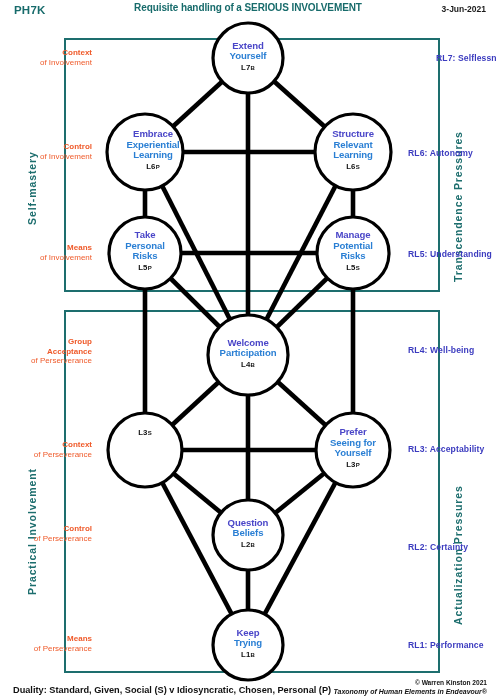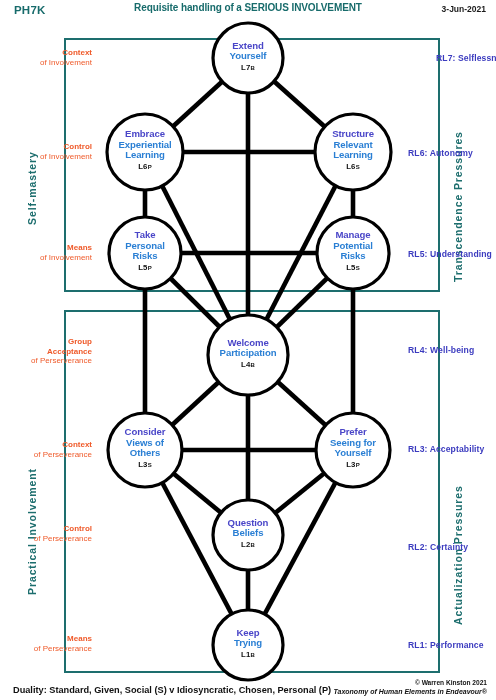--- a/index.html
+++ b/index.html
@@ -137,21 +137,21 @@
     </svg>
 </div>
 <div id="nodelabels">
     <div class="node-text" style="left: 203px; width: 90px; top: 40.5px;">
       <div class="node-name">
         <div class="v1">Extend</div>
         <div>Yourself</div>
       </div>
       <div class="node-code">L7<span class="sm">B</span></div>
     </div>
-    <div class="node-text" style="left: 97px; width: 96px; top: 129px;">
+    <div class="node-text" style="left: 105px; width: 96px; top: 129px;">
       <div class="node-name">
         <div class="v1">Embrace</div>
         <div>Experiential</div>
         <div>Learning</div>
       </div>
       <div class="node-code">L6<span class="sm">P</span></div>
     </div>
     <div class="node-text" style="left: 305px; width: 96px; top: 129px;">
       <div class="node-name">
         <div class="v1">Structure</div>
@@ -177,25 +177,20 @@
       <div class="node-code">L5<span class="sm">S</span></div>
     </div>
     <div class="node-text" style="left: 198px; width: 100px; top: 337.5px;">
       <div class="node-name">
         <div class="v1">Welcome</div>
         <div>Participation</div>
       </div>
       <div class="node-code">L4<span class="sm">B</span></div>
     </div>
     <div class="node-text" style="left: 98px; width: 94px; top: 427px;">
-      <div class="node-name">
-        <div class="v1">Consider</div>
-        <div>Views of</div>
-        <div>Others</div>
-      </div>
       <div class="node-code">L3<span class="sm">S</span></div>
     </div>
     <div class="node-text" style="left: 306px; width: 94px; top: 427px;">
       <div class="node-name">
         <div class="v1">Prefer</div>
         <div>Seeing for</div>
         <div>Yourself</div>
       </div>
       <div class="node-code">L3<span class="sm">P</span></div>
     </div>

